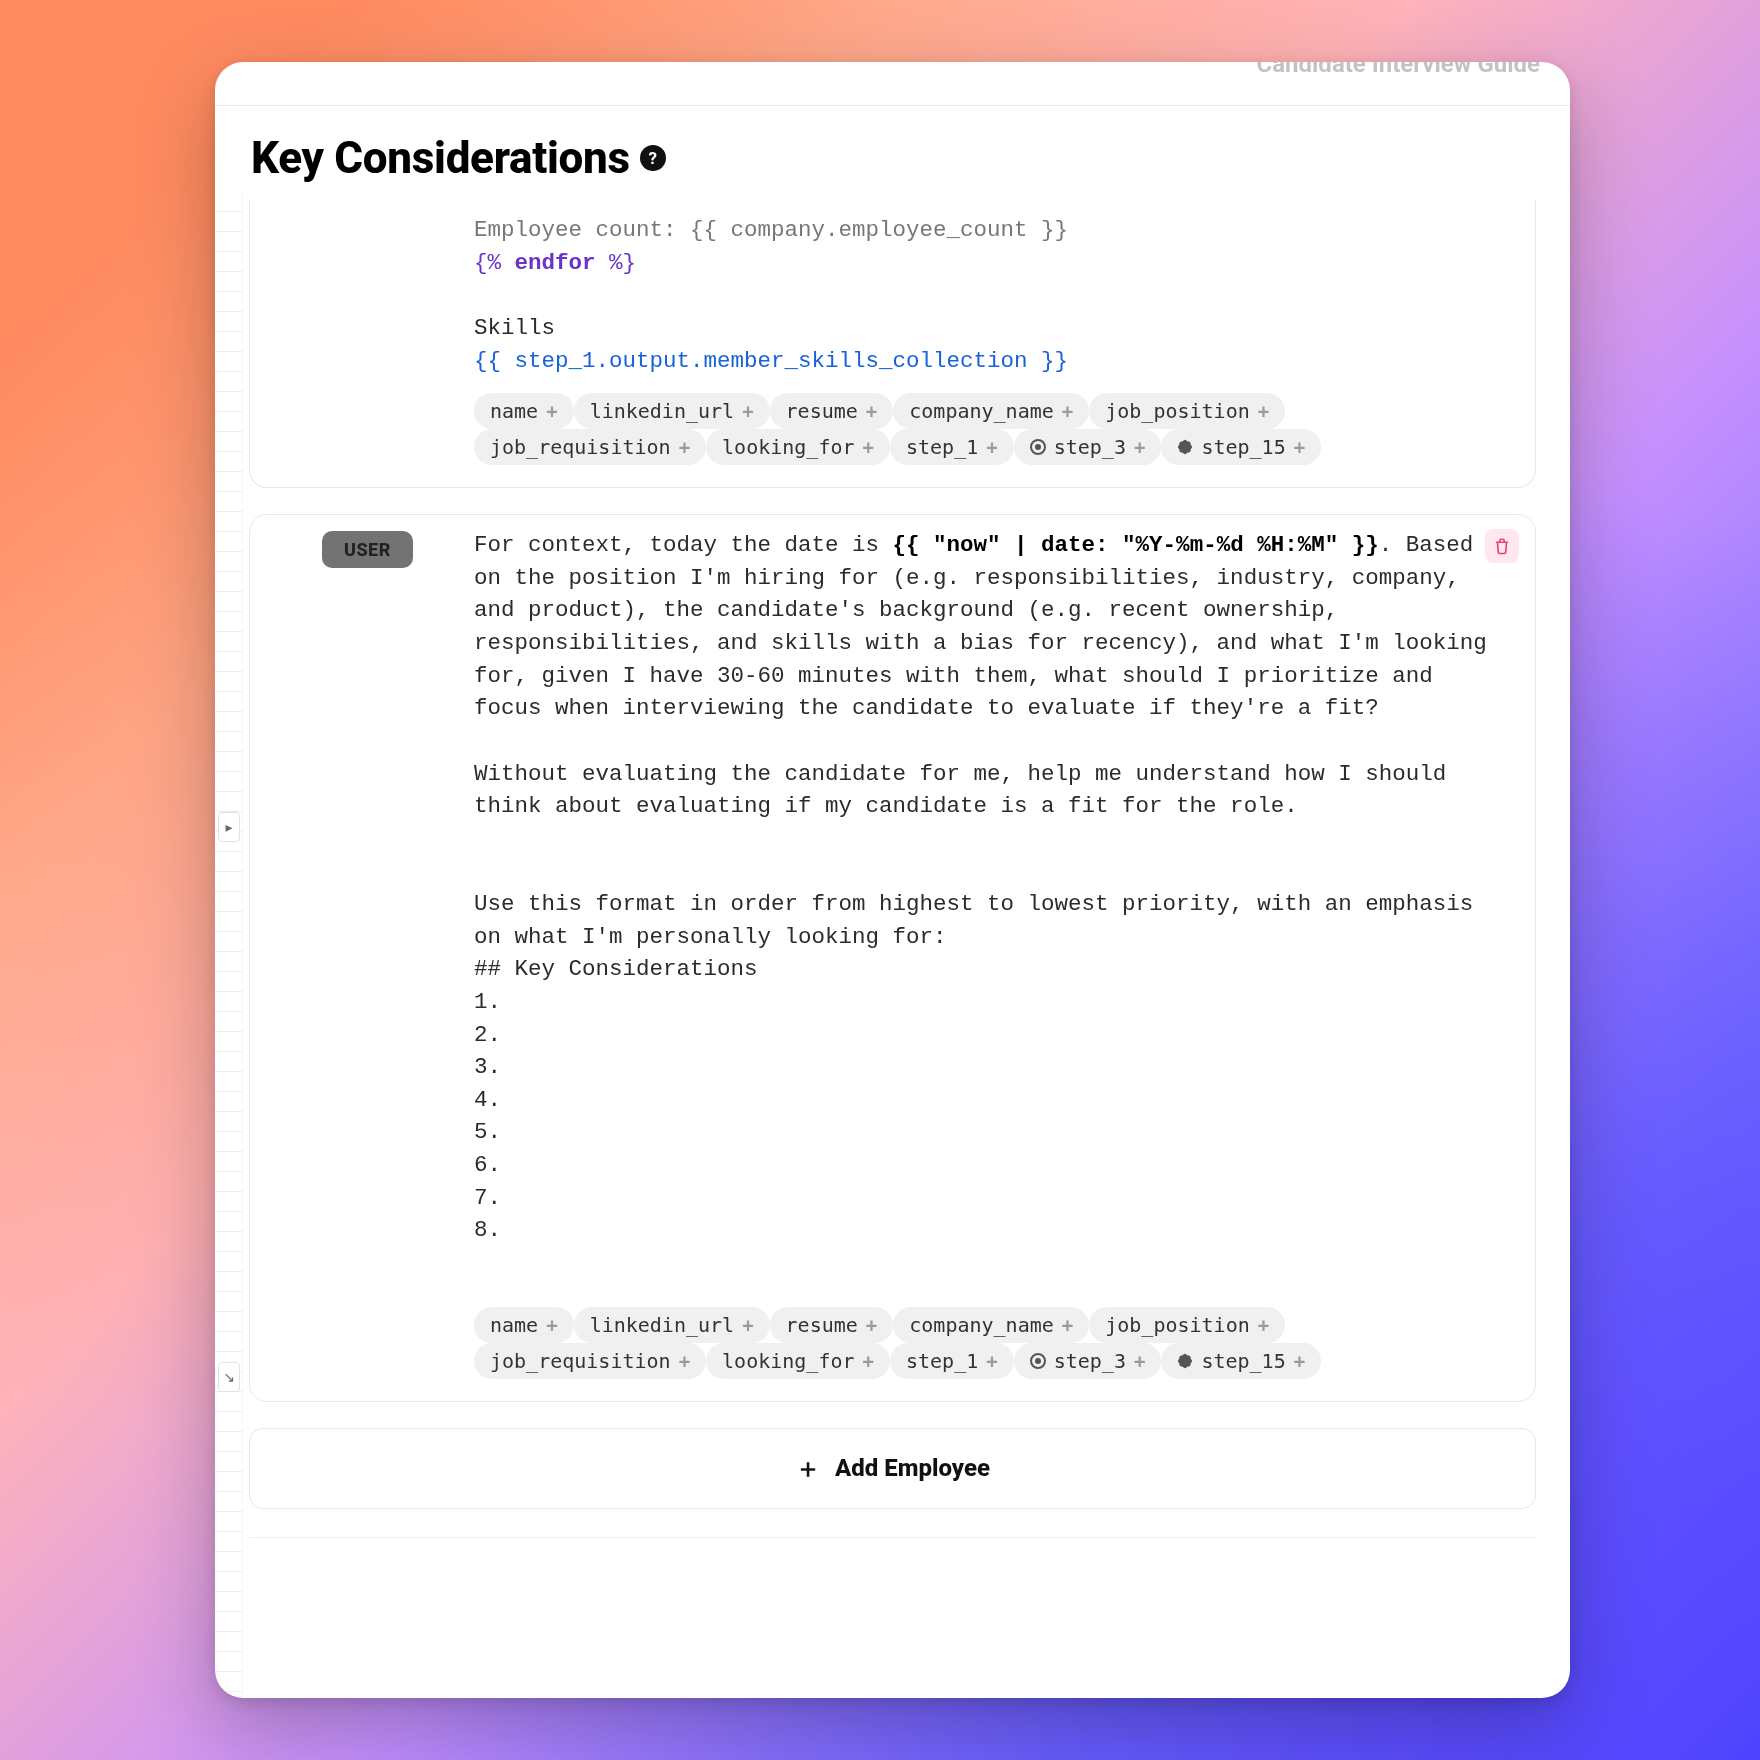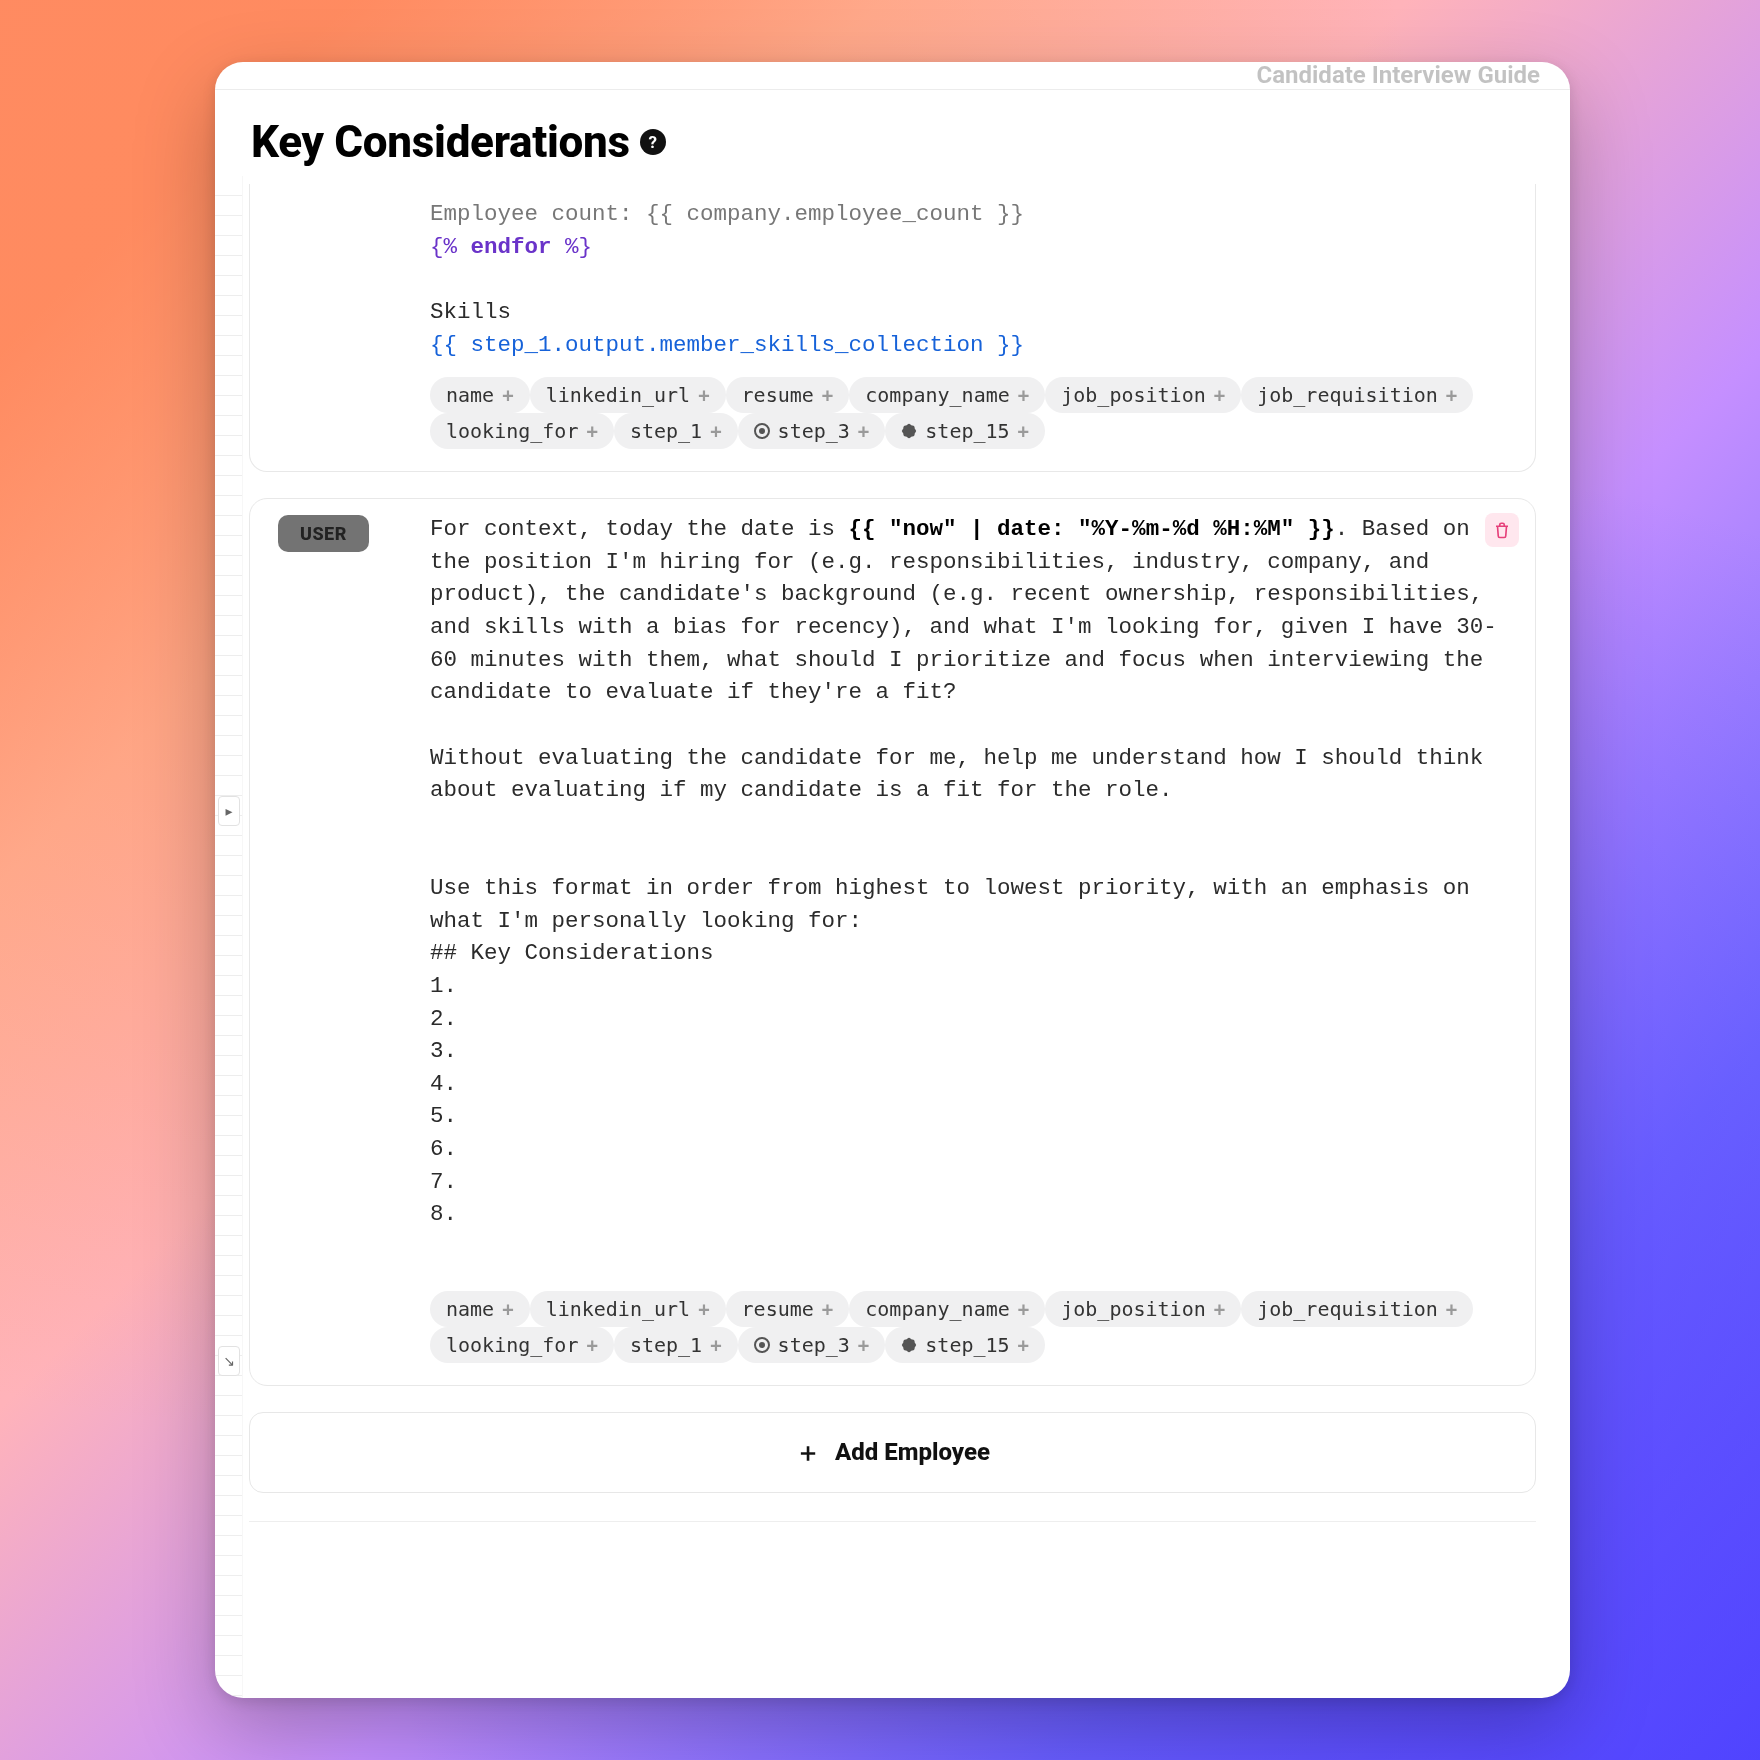--- a/index.html
+++ b/index.html
@@ -26,23 +26,23 @@
     position: absolute;
     top: 62px; left: 215px; right: 190px; bottom: 62px;
     background: #ffffff;
     border-radius: 28px;
     box-shadow: 0 30px 80px rgba(0,0,0,0.25), 0 4px 14px rgba(0,0,0,0.12);
     overflow: hidden;
     display: flex; flex-direction: column;
   }
 
   .topbar {
-    height: 28px;
+    height: 44px;
     border-bottom: 1px solid #ececec;
-    display:flex; align-items:flex-end; justify-content:flex-end;
+    display:flex; align-items:flex-start; justify-content:flex-end;
     padding: 0 30px;
   }
   .topbar .breadcrumb-title {
     font-weight:700; font-size:24px; color:#111;
     opacity:0.25;
     margin-top:-12px;
   }
 
   .header {
     padding: 26px 36px 8px 36px;
@@ -74,20 +74,21 @@
     display:flex; align-items:center; justify-content:center;
     font-size:14px; color:#666;
   }
   .gutter-btn.top { top: 620px; }
   .gutter-btn.bottom { top: 1170px; }
 
   .card {
     border:1px solid #e8e8e8; border-radius:18px;
     background:#fff;
     margin: 8px 0 26px 0;
+    padding-left: 44px;
   }
 
   
   .card.first {
     border-top:none; border-top-left-radius:0; border-top-right-radius:0;
     padding-top:0;
   }
 
   .card-body {
     padding: 14px 28px 22px 28px;

